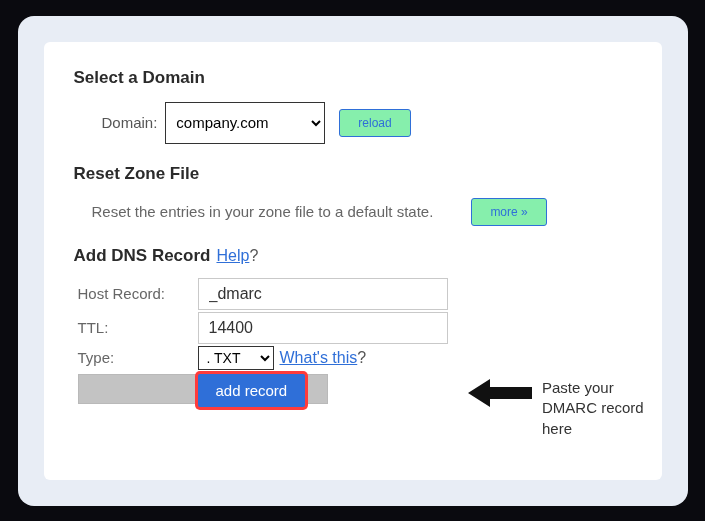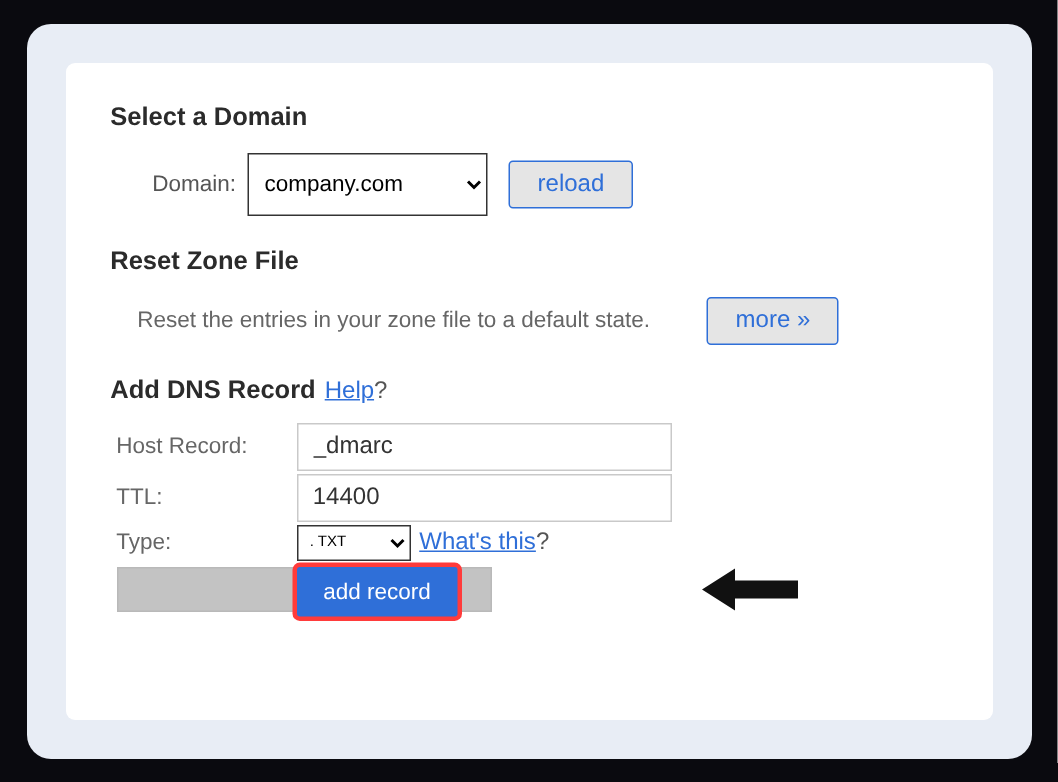--- a/index.html
+++ b/index.html
@@ -54,23 +54,23 @@
       font-size: 15px;
       padding: 2px 6px;
       border: 1px solid #333;
       background: #fff;
       min-width: 160px;
       height: 42px;
     }
     .btn-outline {
       border: 1px solid #2f6fd8;
       color: #2f6fd8;
-      background: #e5e5e5;
+      background: #86efac;
       padding: 6px 18px;
-      font-size: 16px;
+      font-size: 12px;
       border-radius: 3px;
       cursor: pointer;
       margin-left: 14px;
       text-align: right;
     }
     .reset-row {
       display: flex;
       align-items: center;
       margin-left: 18px;
       margin-bottom: 20px;
@@ -102,21 +102,21 @@
       padding: 6px 10px;
       font-size: 16px;
       width: 250px;
       height: 32px;
       font-family: inherit;
       color: #333;
     }
     .type-cell { display: flex; align-items: center; gap: 6px; }
     select.type-select {
       font-family: inherit;
-      font-size: 10px;
+      font-size: 14px;
       padding: 1px 4px;
       border: 1px solid #333;
       background: #fff;
       height: 24px;
       min-width: 76px;
     }
     .points-input {
       border: 1px solid #b9b9b9;
       background: #c3c3c3;
       width: 250px;
@@ -205,13 +205,14 @@
       </div>
     </div>
 
   </div>
 </div>
 
 <div class="annotation">
   <svg class="arrow-svg" width="64" height="34" viewBox="0 0 64 34">
     <path d="M 0 17 L 22 3 L 22 11 L 64 11 L 64 23 L 22 23 L 22 31 Z" fill="#111"></path>
   </svg>
+  <div class="annotation-text">Paste your DMARC record here</div>
 </div>
 
 </body></html>

